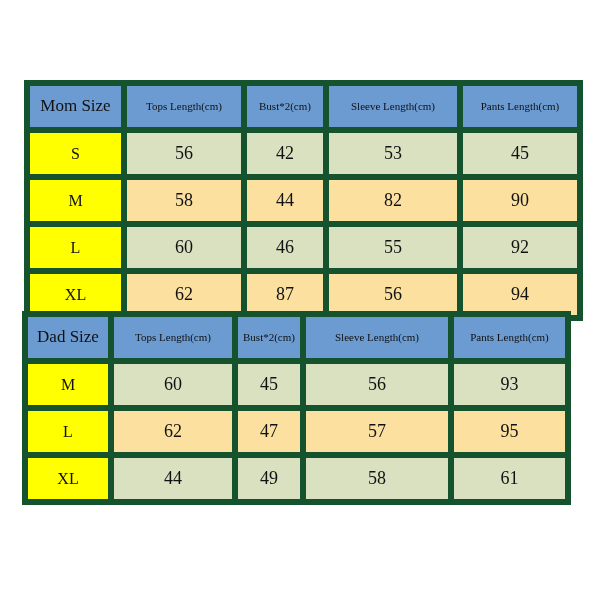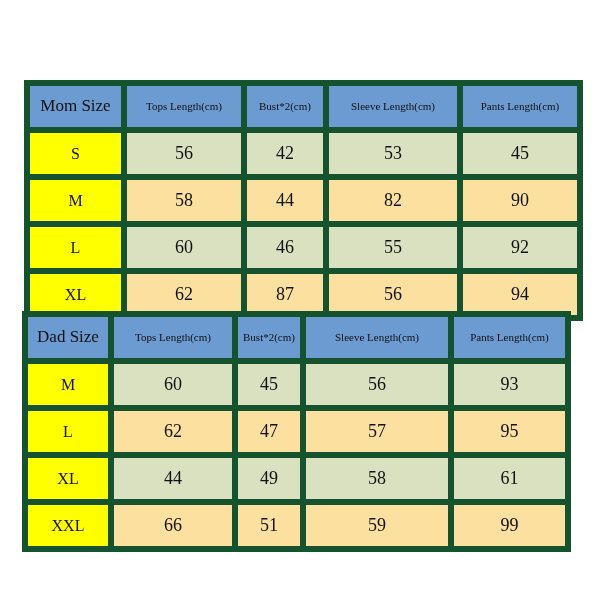--- a/index.html
+++ b/index.html
@@ -173,23 +173,16 @@
         <td>57</td>
         <td>95</td>
       </tr>
       <tr class="row-green">
         <td class="size-cell">XL</td>
         <td>44</td>
         <td>49</td>
         <td>58</td>
         <td>61</td>
       </tr>
-      <tr class="row-tan">
-        <td class="size-cell">XXL</td>
-        <td>66</td>
-        <td>51</td>
-        <td>59</td>
-        <td>99</td>
-      </tr>
     </tbody>
   </table>
 
 </div>
 
 </body></html>

